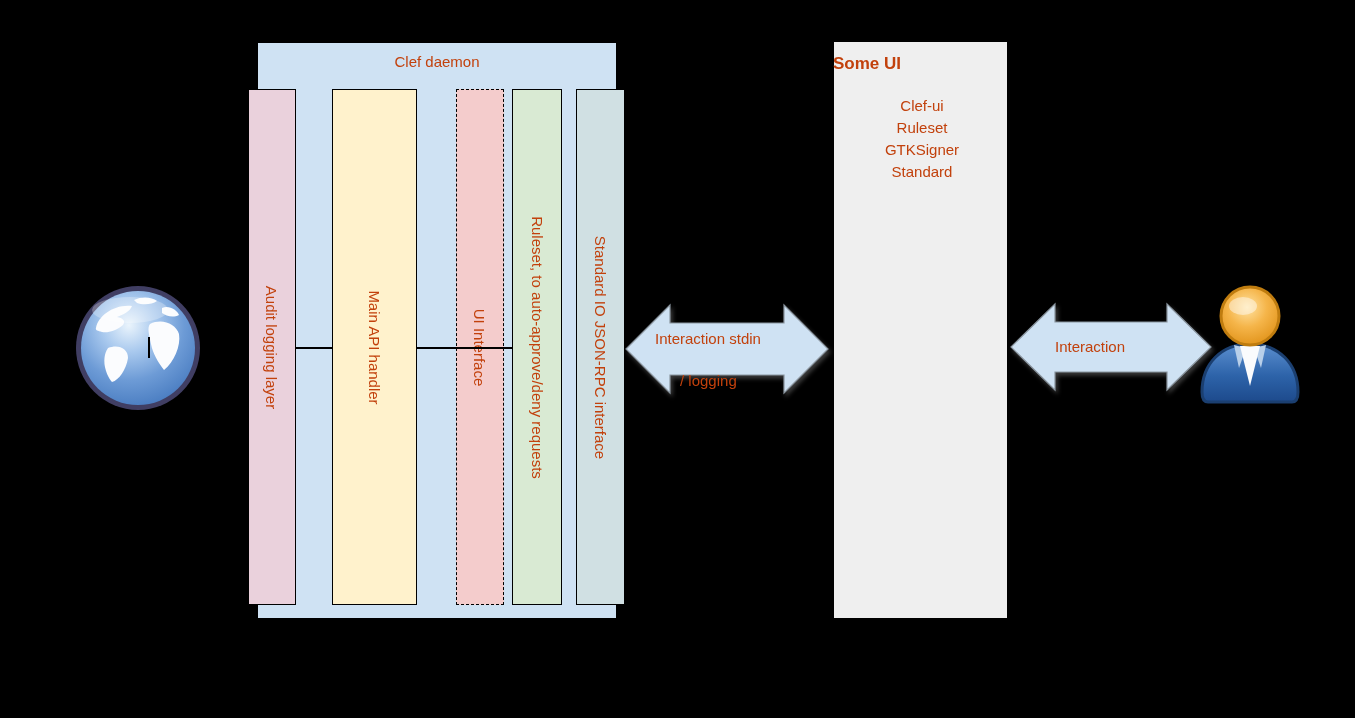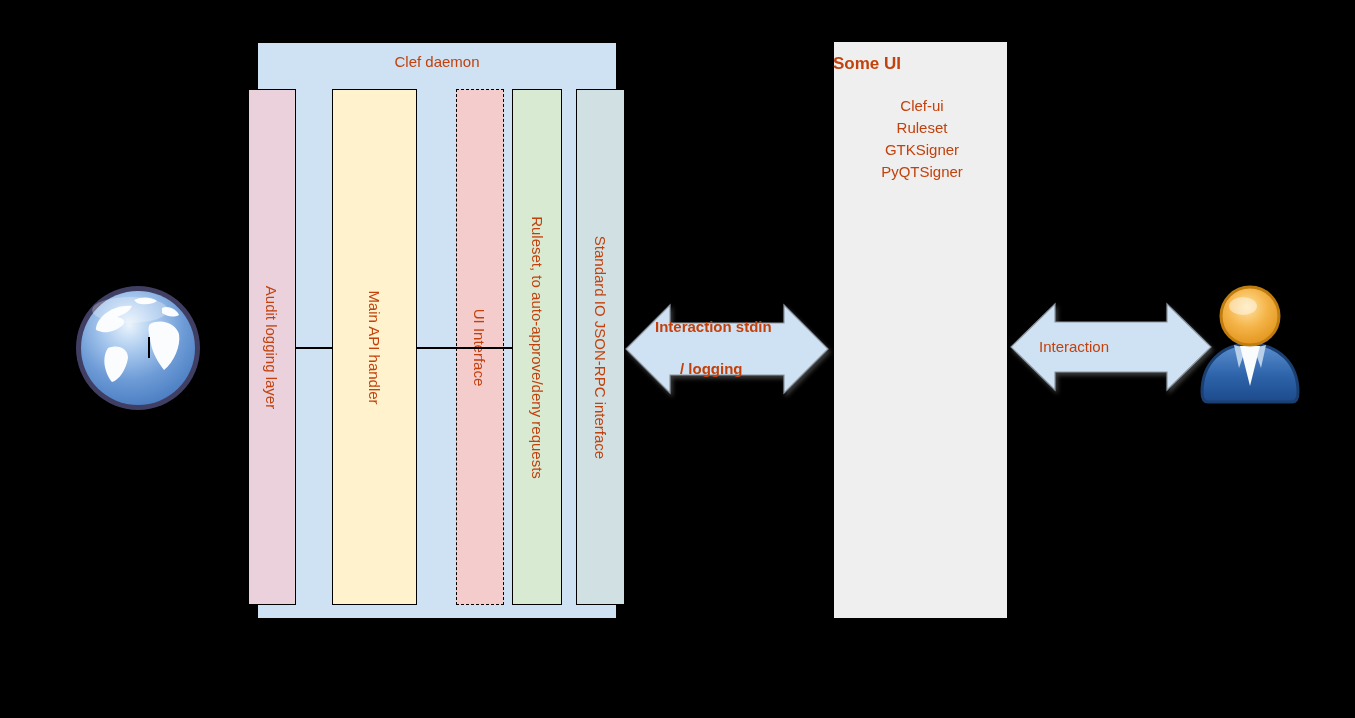--- a/index.html
+++ b/index.html
@@ -22,22 +22,22 @@
   .connector-right{left:417px;top:315px;width:95px;}
   .globe-anchor{position:absolute;left:148px;top:305px;width:2px;height:21px;background:#000;z-index:3;}
   .icon{position:absolute;line-height:0;}
   .globe{left:74px;top:252px;z-index:1;}
   .person{left:1198px;top:250px;z-index:2;}
   .arrow{position:absolute;z-index:1;}
   .arrow svg{filter:drop-shadow(2px 3px 2px rgba(90,90,90,0.65));}
   .arrow-stdio{left:624px;top:271px;width:206px;height:92px;}
   .arrow-interaction{left:1009px;top:270px;width:204px;height:90px;}
   .arrow-text{position:absolute;font-size:15px;line-height:21px;white-space:pre;}
-  .arrow-stdio .arrow-text{left:31px;top:13px;font-weight:bold;}
-  .arrow-interaction .arrow-text{left:30px;top:34px;}
+  .arrow-stdio .arrow-text{left:31px;top:25px;}
+  .arrow-interaction .arrow-text{left:46px;top:34px;}
   .someui-box{left:833px;top:9px;width:175px;height:578px;border:1px solid #000;}
   .someui-title{left:833px;top:22px;width:175px;text-align:left;font-size:17px;z-index:1;font-weight:bold;}
   .someui-list{left:842px;top:63px;width:160px;font-size:15px;line-height:22px;z-index:1;text-align:center;}
   .someui-list div{white-space:nowrap;}
 </style>
 </head>
 <body>
 
 <div class="canvas">
 
@@ -95,21 +95,21 @@
       <span>/ logging</span>
     </div>
   </div>
 
   <div class="box someui-box" style="background-color: rgb(239, 239, 239);"></div>
   <div class="box someui-title">Some UI</div>
   <div class="box someui-list">
     <div>Clef-ui</div>
     <div>Ruleset</div>
     <div>GTKSigner</div>
-    <div>PyQTSigner</div>
+    <div>Standard</div>
   </div>
 
   <div class="arrow arrow-interaction">
     <svg width="204" height="90" viewBox="0 0 204 90">
       <polygon points="2,45 46,2 46,20 158,20 158,2 202,45 158,88 158,70 46,70 46,88" stroke="#8a959f" stroke-width="1.2" fill="#cfe2f3"></polygon>
     </svg>
     <div class="arrow-text">Interaction</div>
   </div>
 
   <div class="icon person">

